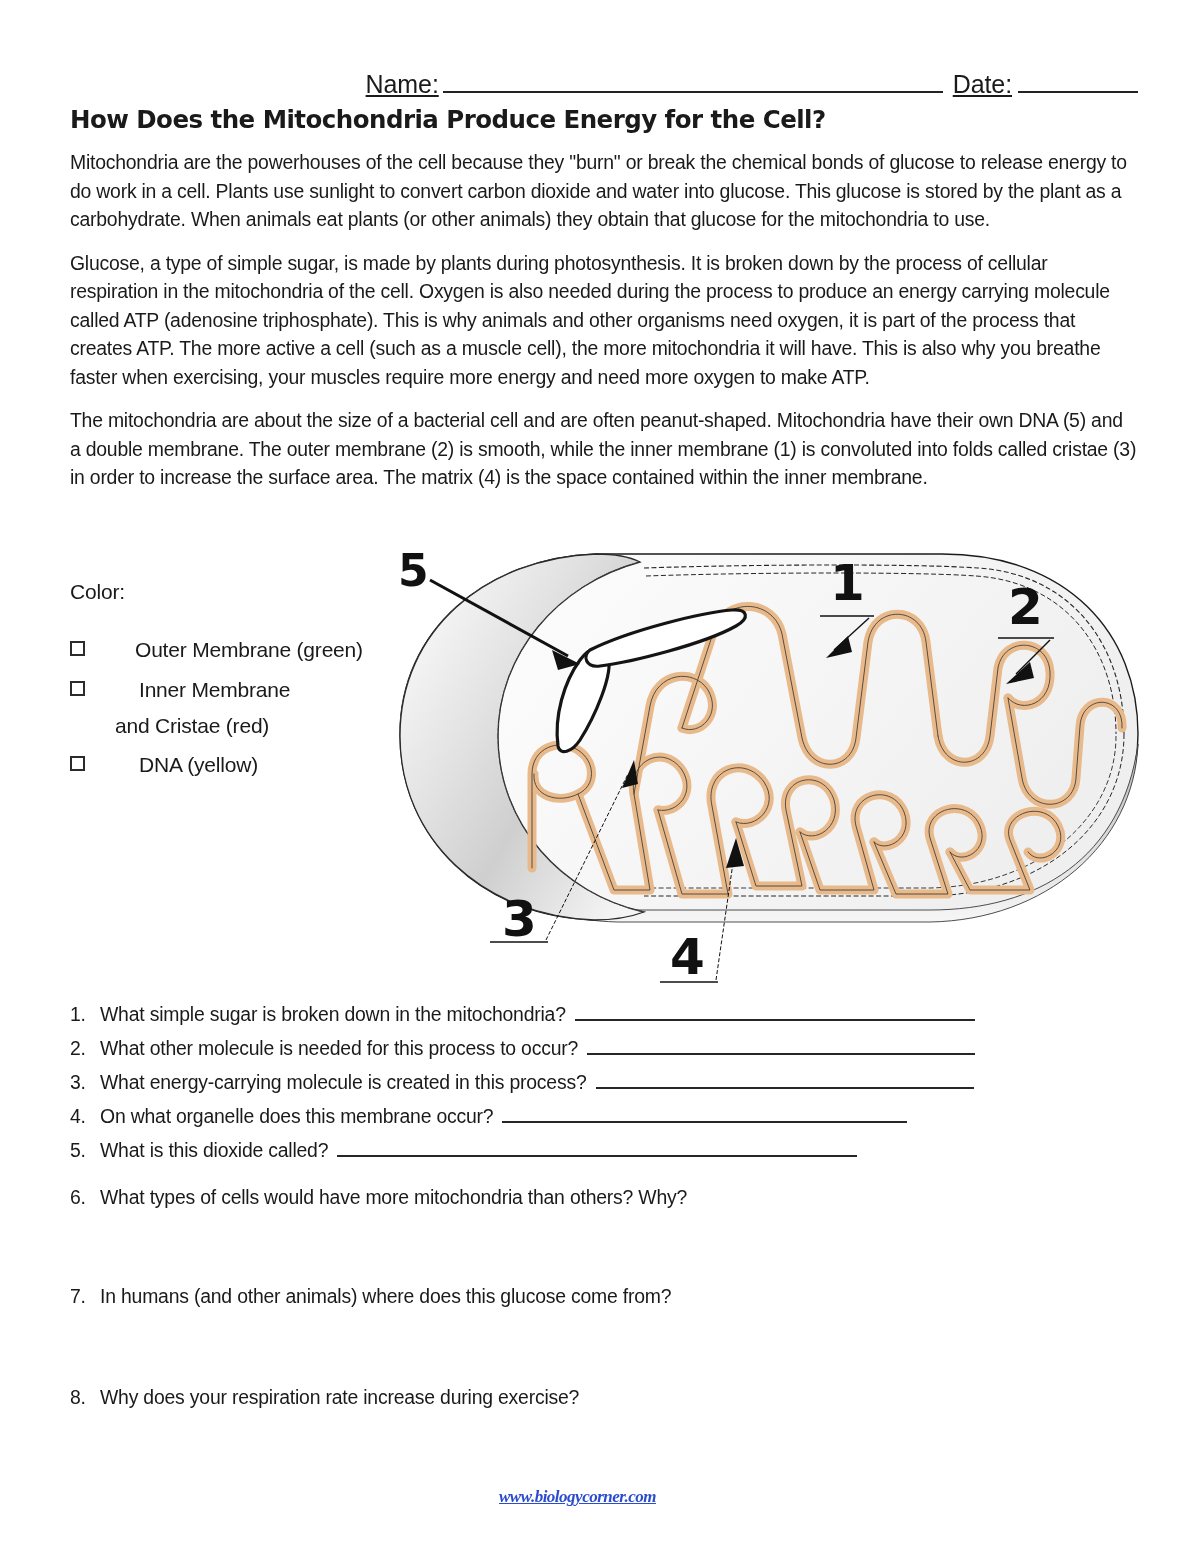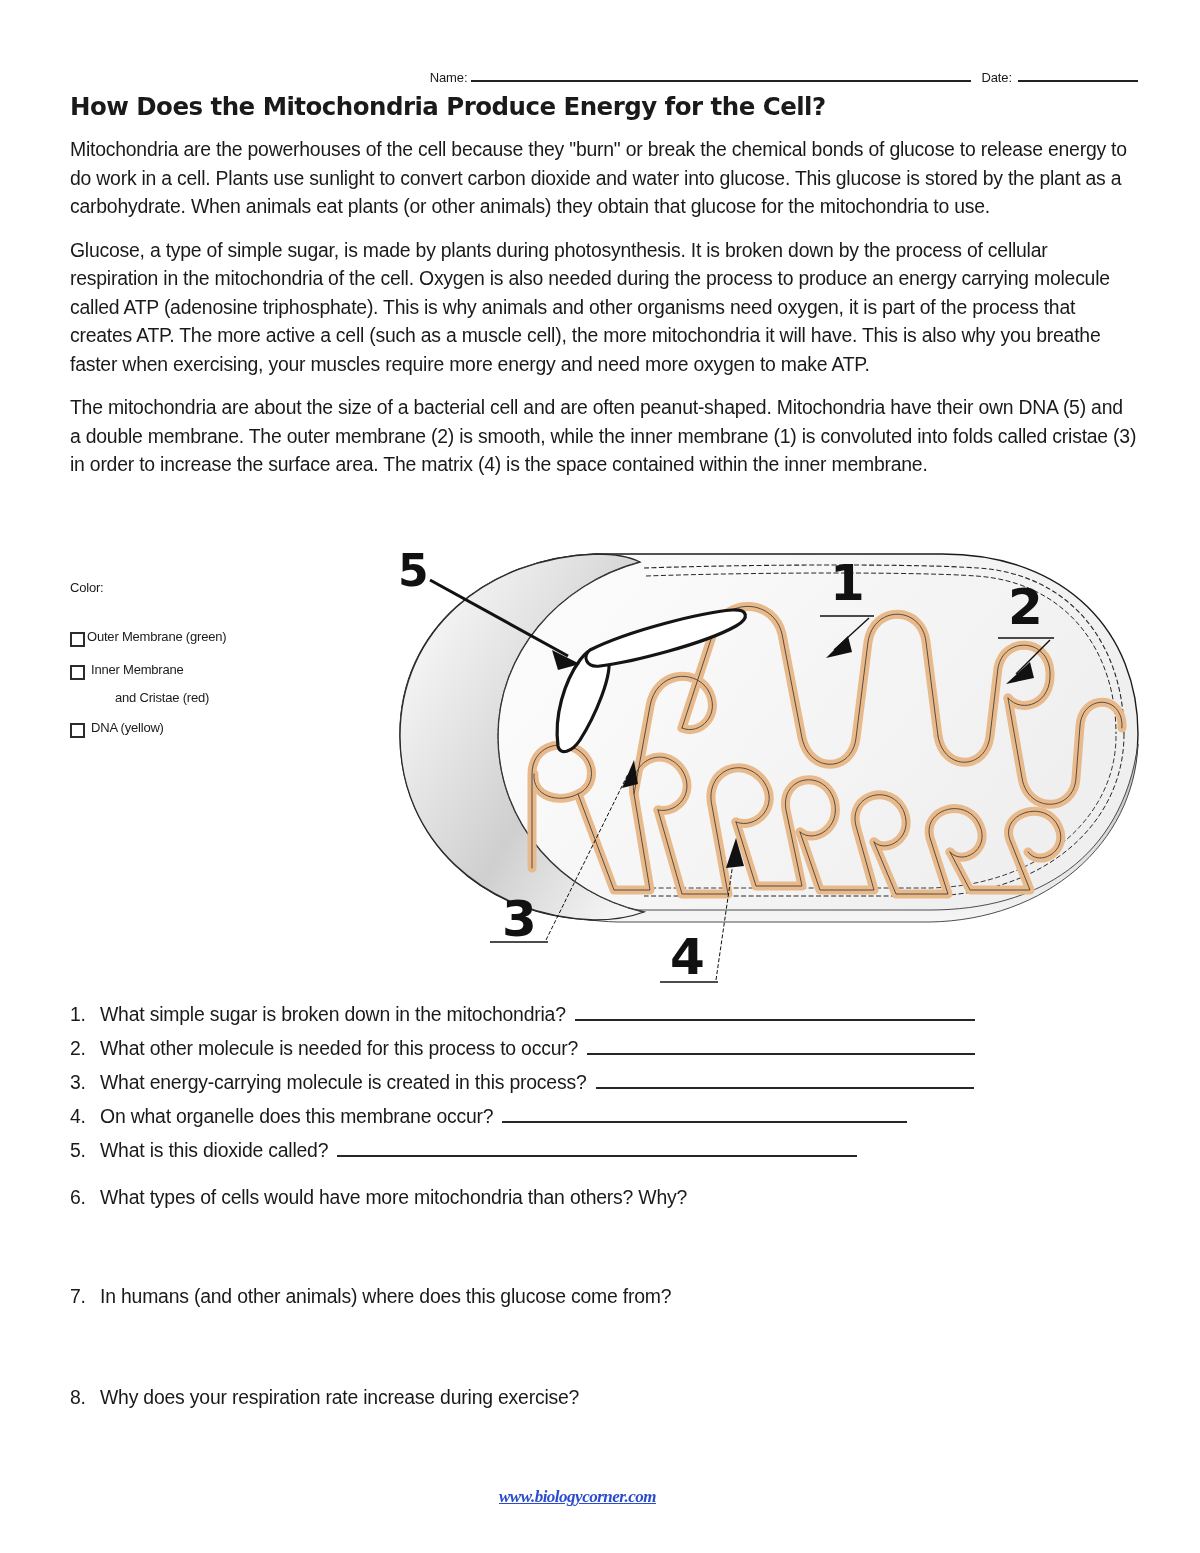--- a/index.html
+++ b/index.html
@@ -20,24 +20,25 @@
     width: 1200px;
     height: 1553px;
     padding: 70px 62px 0 70px;
   }
 
   
   .namedate {
     display: flex;
     justify-content: flex-end;
     align-items: baseline;
-    font-size: 13px;
+    font-size: 25px;
     letter-spacing: -0.1px;
     white-space: nowrap;
     margin-bottom: 3px;
+    text-decoration: underline;
   }
   .namedate .lbl { margin-right: 2px; }
   .namedate .rule-long {
     display: inline-block;
     width: 500px;
     border-bottom: 2px solid #222;
     margin: 0 10px 4px 2px;
   }
   .namedate .rule-short {
     display: inline-block;
@@ -68,29 +69,30 @@
     max-width: 1072px;
   }
   p.body b { font-weight: normal; }
 
   
   .colorkey {
     position: absolute;
     left: 70px;
     top: 580px;
     width: 330px;
-    font-size: 13px;
+    font-size: 21px;
     letter-spacing: -0.2px;
   }
   .colorkey .ck-title { margin-bottom: 33px; }
   .colorkey .ck-row {
     margin-bottom: 14px;
     display: flex;
-    align-items: center;
+    align-items: flex-start;
     line-height: 1.25;
+    gap: 48px;
   }
   .colorkey .ck-box {
     display: inline-block;
     width: 15px; height: 15px;
     border: 2px solid #2b2b2b;
     flex: 0 0 auto;
     margin-right: 6px;
     margin-top: 4px;
     background: #fff;
   }

